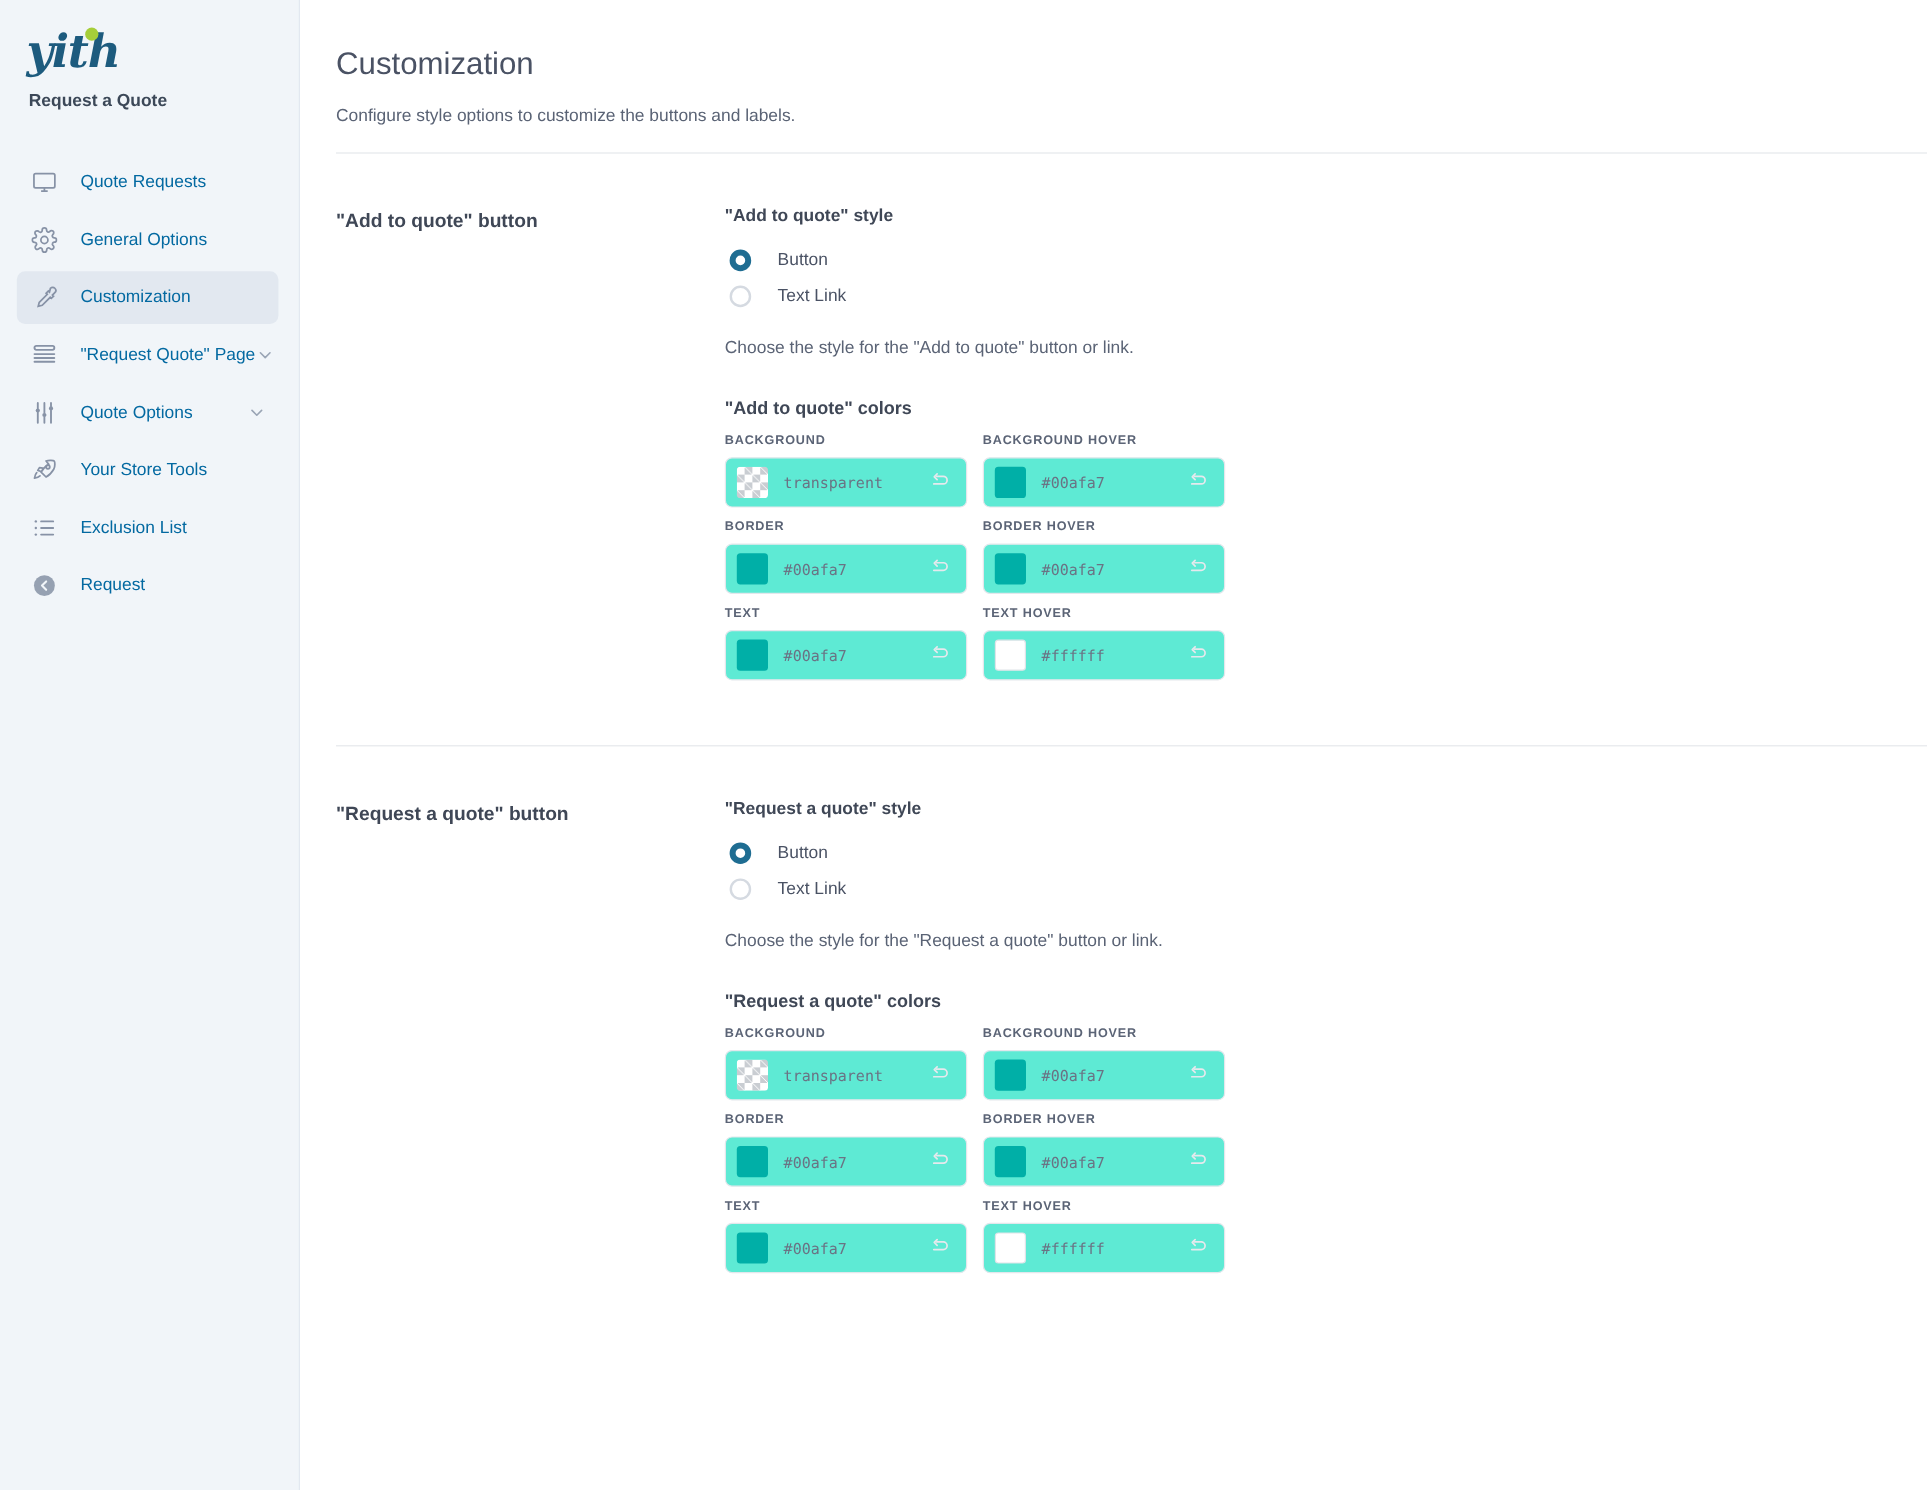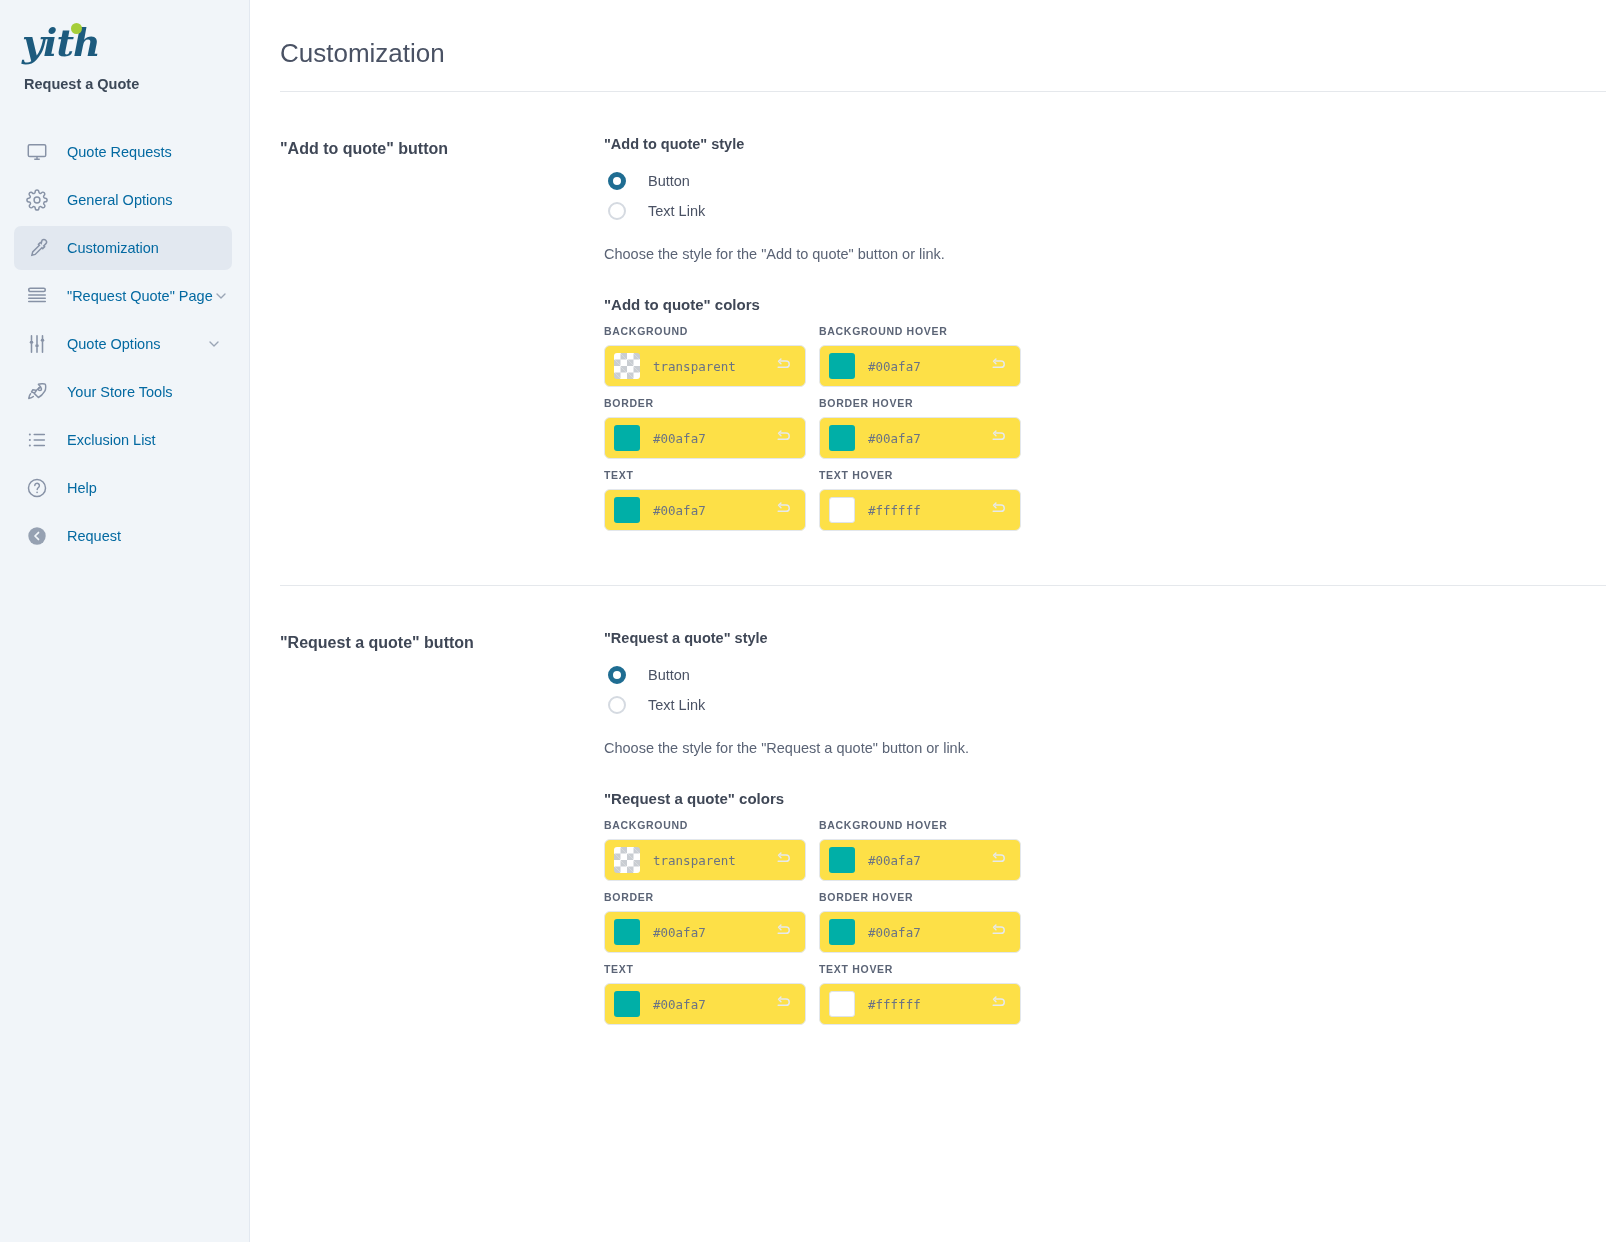--- a/index.html
+++ b/index.html
@@ -86,21 +86,21 @@
   .color-grid { margin-top: 12px; }
   .color-row { display: flex; gap: 13px; margin-bottom: 10px; }
   .color-cell { width: 202px; }
   .color-cap {
     font-size: 10.5px; font-weight: 700; letter-spacing: .7px;
     color: #5b6476; text-transform: uppercase; margin-bottom: 8px;
   }
   .color-input {
     display: flex; align-items: center;
     height: 42px; border: 1px solid #e3e7ec; border-radius: 6px;
-    background: #fde047; padding: 0 9px;
+    background: #5eead4; padding: 0 9px;
   }
   .swatch {
     width: 26px; height: 26px; border-radius: 3px; flex: 0 0 26px;
   }
   .swatch.checker {
     background-image:
       linear-gradient(45deg, #c9cdd2 25%, transparent 25%, transparent 75%, #c9cdd2 75%),
       linear-gradient(45deg, #c9cdd2 25%, transparent 25%, transparent 75%, #c9cdd2 75%);
     background-size: 13px 13px;
     background-position: 0 0, 6.5px 6.5px;
@@ -201,43 +201,34 @@
               <path d="M9 6h11M9 12h11M9 18h11"></path>
               <circle cx="4.2" cy="6" r="1.1" fill="currentColor" stroke="none"></circle>
               <circle cx="4.2" cy="12" r="1.1" fill="currentColor" stroke="none"></circle>
               <circle cx="4.2" cy="18" r="1.1" fill="currentColor" stroke="none"></circle>
             </svg>
           </span>
           <span class="nav-label">Exclusion List</span>
         </div>
         <div class="nav-item">
           <span class="nav-icon">
-            <svg width="22" height="22" viewBox="0 0 24 24" fill="none" stroke="currentColor" stroke-width="1.6" stroke-linecap="round">
-              <circle cx="12" cy="12" r="9.3"></circle>
-              <path d="M9.6 9.3a2.5 2.5 0 114.4 1.7c-1 .9-1.8 1.5-1.8 2.6"></path>
-              <circle cx="12.1" cy="16.8" r=".9" fill="currentColor" stroke="none"></circle>
-            </svg>
-          </span>
-          <span class="nav-label">Help</span>
-        </div>
-        <div class="nav-item">
-          <span class="nav-icon">
             <svg width="22" height="22" viewBox="0 0 24 24">
               <circle cx="12" cy="12" r="9.5" fill="#96a1b2"></circle>
               <path d="M13.6 8.2L9.8 12l3.8 3.8" fill="none" stroke="#f1f5f9" stroke-width="1.9" stroke-linecap="round" stroke-linejoin="round"></path>
             </svg>
           </span>
           <span class="nav-label">Request</span>
         </div>
       </nav>
   </aside>
 
   <main class="main">
     <div class="page-head">
       <h1 class="page-title">Customization</h1>
+      <p class="page-sub">Configure style options to customize the buttons and labels.</p>
     </div>
     <div class="head-rule"></div>
     <div id="sections">
         <div class="section">
           <div class="sec-label">"Add to quote" button</div>
           <div class="sec-body">
             <div class="field-title">"Add to quote" style</div>
             <div class="radios">
               <div class="radio-row">
                 <span class="radio on"></span>

